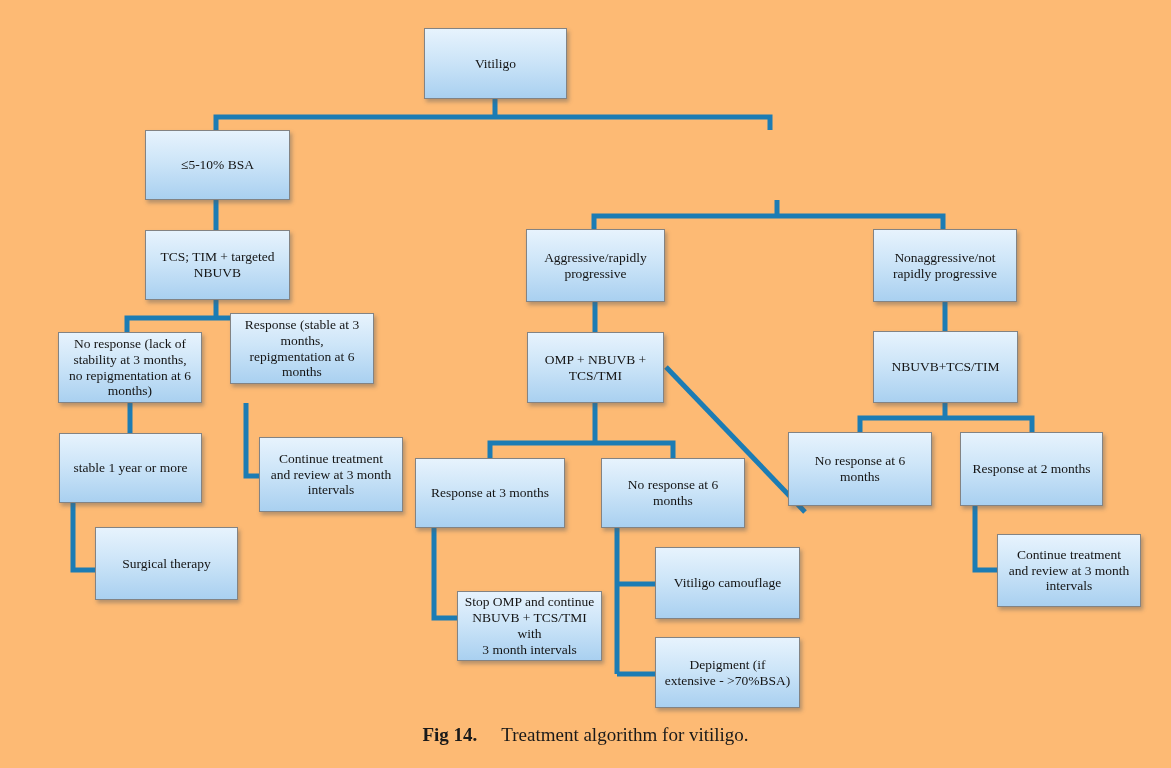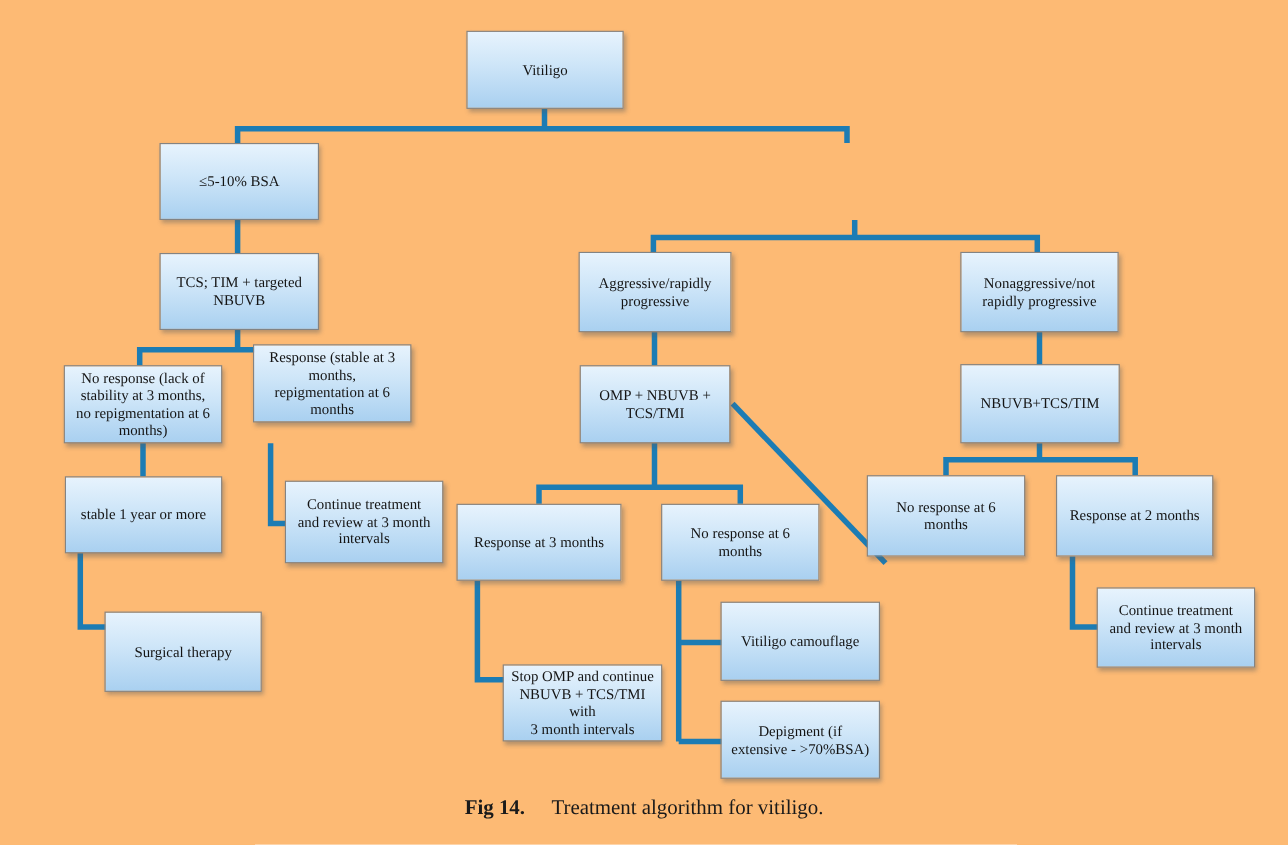--- a/index.html
+++ b/index.html
@@ -15,28 +15,28 @@
   .node span{white-space:pre-line;}
 
   .nd-vitiligo{left:424px;top:28px;width:143px;height:71px}
   .nd-bsa-le{left:145px;top:130px;width:145px;height:70px}
   .nd-bsa-gt{left:691px;top:130px;width:137px;height:70px}
   .nd-tcs{left:145px;top:230px;width:145px;height:70px}
   .nd-noresp-left{left:58px;top:332px;width:144px;height:71px}
   .nd-resp-left{left:230px;top:313px;width:144px;height:71px}
   .nd-stable{left:59px;top:433px;width:143px;height:70px}
   .nd-cont-left{left:259px;top:437px;width:144px;height:75px}
-  .nd-surgical{left:95px;top:556px;width:143px;height:73px}
+  .nd-surgical{left:95px;top:527px;width:143px;height:73px}
   .nd-aggressive{left:526px;top:229px;width:139px;height:73px}
   .nd-nonaggressive{left:873px;top:229px;width:144px;height:73px}
   .nd-omp{left:527px;top:332px;width:137px;height:71px}
   .nd-nbuvb{left:873px;top:331px;width:145px;height:72px}
   .nd-resp3{left:415px;top:458px;width:150px;height:70px}
   .nd-noresp6-mid{left:601px;top:458px;width:144px;height:70px}
-  .nd-stopomp{left:457px;top:604px;width:145px;height:70px}
+  .nd-stopomp{left:457px;top:591px;width:145px;height:70px}
   .nd-cosmetic{left:655px;top:547px;width:145px;height:72px}
   .nd-depigment{left:655px;top:637px;width:145px;height:71px}
   .nd-noresp6-right{left:788px;top:432px;width:144px;height:74px}
   .nd-resp6{left:960px;top:432px;width:143px;height:74px}
   .nd-cont-right{left:997px;top:534px;width:144px;height:73px}
 
   .caption{position:absolute;left:0;top:724px;width:100%;text-align:center;z-index:1;
            font-size:19px;color:#1a1a1a;}
   .caption .cap-label{font-weight:bold;margin-right:24px;}
 </style>

